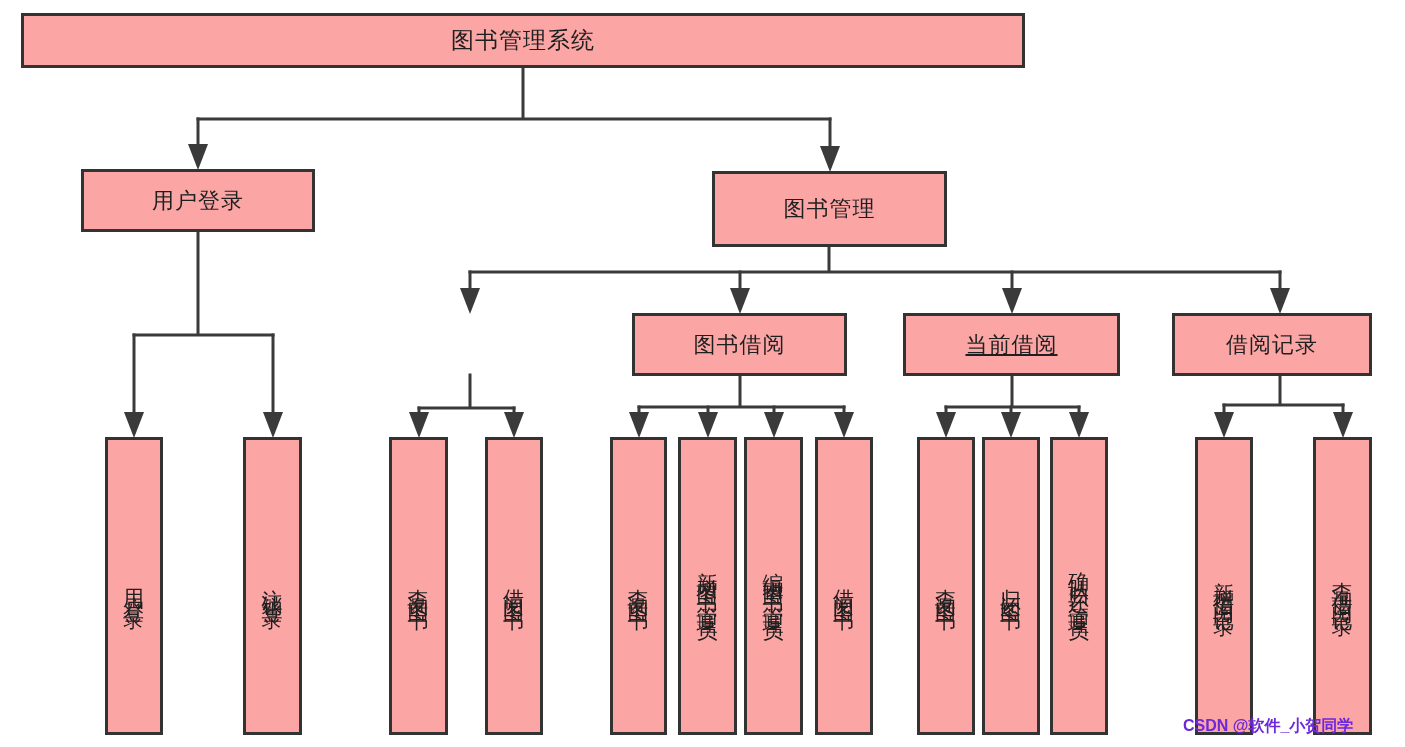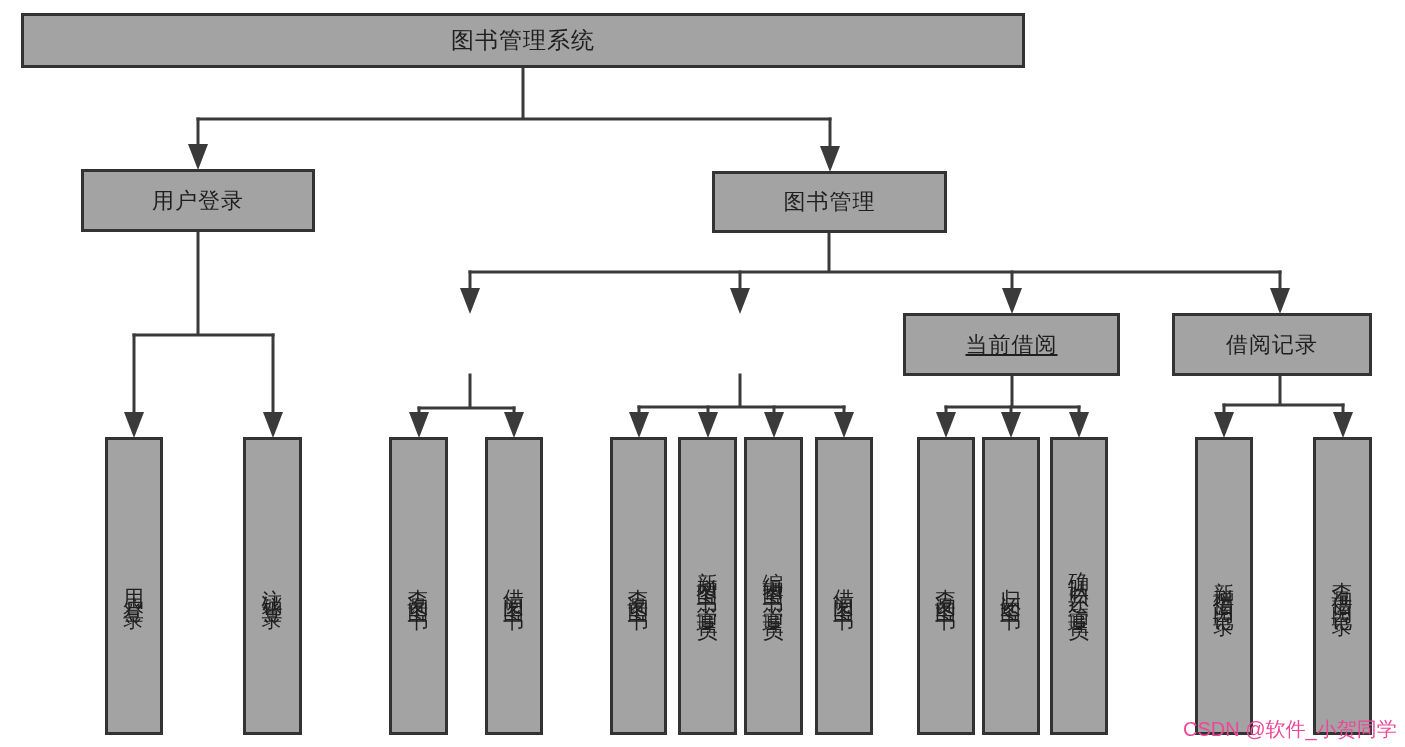--- a/index.html
+++ b/index.html
@@ -13,21 +13,21 @@
     overflow: hidden;
   }
   .connectors {
     position: absolute;
     left: 0; top: 0;
     width: 1405px; height: 747px;
   }
   .node {
     position: absolute;
     box-sizing: border-box;
-    background: #a3a3a3;
+    background: #fca5a5;
     border: 3px solid #333333;
     display: flex;
     align-items: center;
     justify-content: center;
     text-align: center;
   }
   .node.h span {
     font-size: 22px;
     letter-spacing: 1px;
     white-space: nowrap;
@@ -37,24 +37,25 @@
     writing-mode: vertical-rl;
     text-orientation: mixed;
     font-size: 21px;
     letter-spacing: 7px;
     line-height: 1;
   }
   .watermark {
     position: absolute;
     left: 1183px;
     top: 716px;
-    font-size: 20px;
-    color: #ec4899;
+    font-size: 16px;
+    color: #6d28d9;
     white-space: nowrap;
     z-index: 10;
+    font-weight: bold;
   }
 </style>
 </head>
 <body>
 
 <div class="canvas">
 
   <svg class="connectors" width="1405" height="747" viewBox="0 0 1405 747">
     <g stroke="#3a3a3a" stroke-width="3" fill="none" stroke-linecap="square">
 
@@ -117,24 +118,27 @@
     </g>
   </svg>
 
   <div class="node h root" style="left:21px; top:13px; width:1004px; height:55px;">
     <span>图书管理系统</span>
   </div>
 
   <div class="node h" style="left:81px; top:169px; width:234px; height:63px;">
     <span>用户登录</span>
   </div>
-  <div class="node h" style="left:712px; top:171px; width:235px; height:62px;">
+  <div class="node h" style="left:712px; top:171px; width:235px; height:76px;">
     <span>图书管理</span>
   </div>
 
+  <div class="node h" style="left:632px; top:313px; width:215px; height:63px;">
+    <span>图书借阅</span>
+  </div>
   <div class="node h" style="left:903px; top:313px; width:217px; height:63px;text-decoration:underline;">
     <span>当前借阅</span>
   </div>
   <div class="node h" style="left:1172px; top:313px; width:200px; height:63px;">
     <span>借阅记录</span>
   </div>
 
   <div class="node v" style="left:105px; top:437px; width:58px; height:298px;">
     <span>用户登录</span>
   </div>

